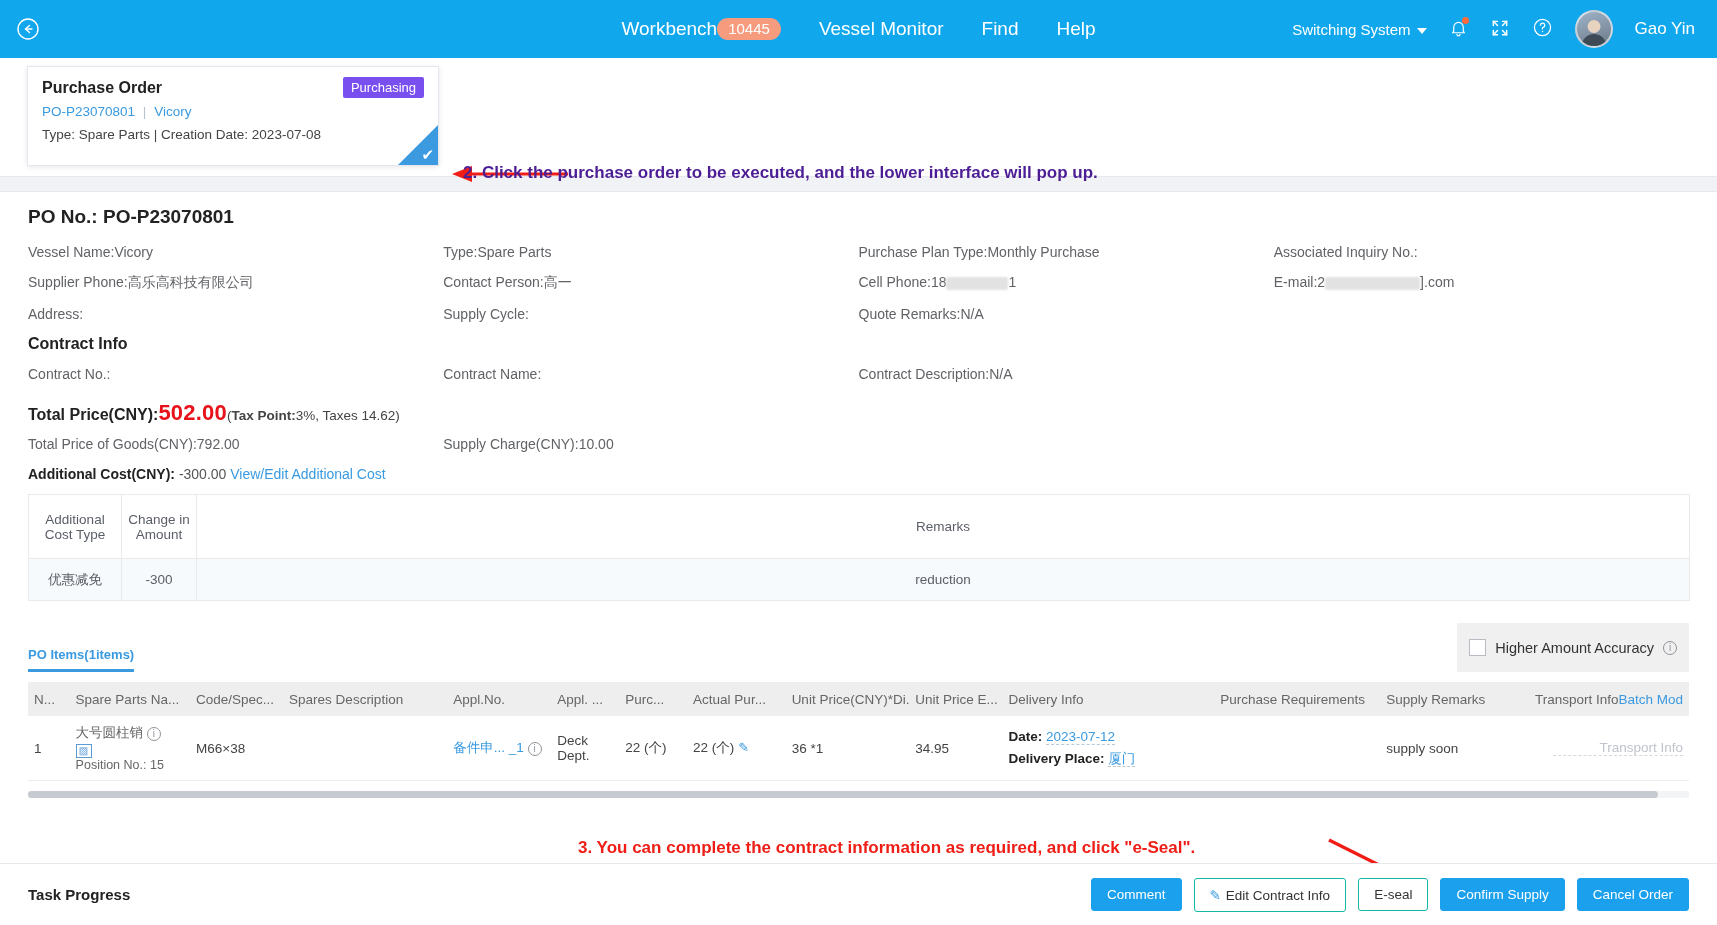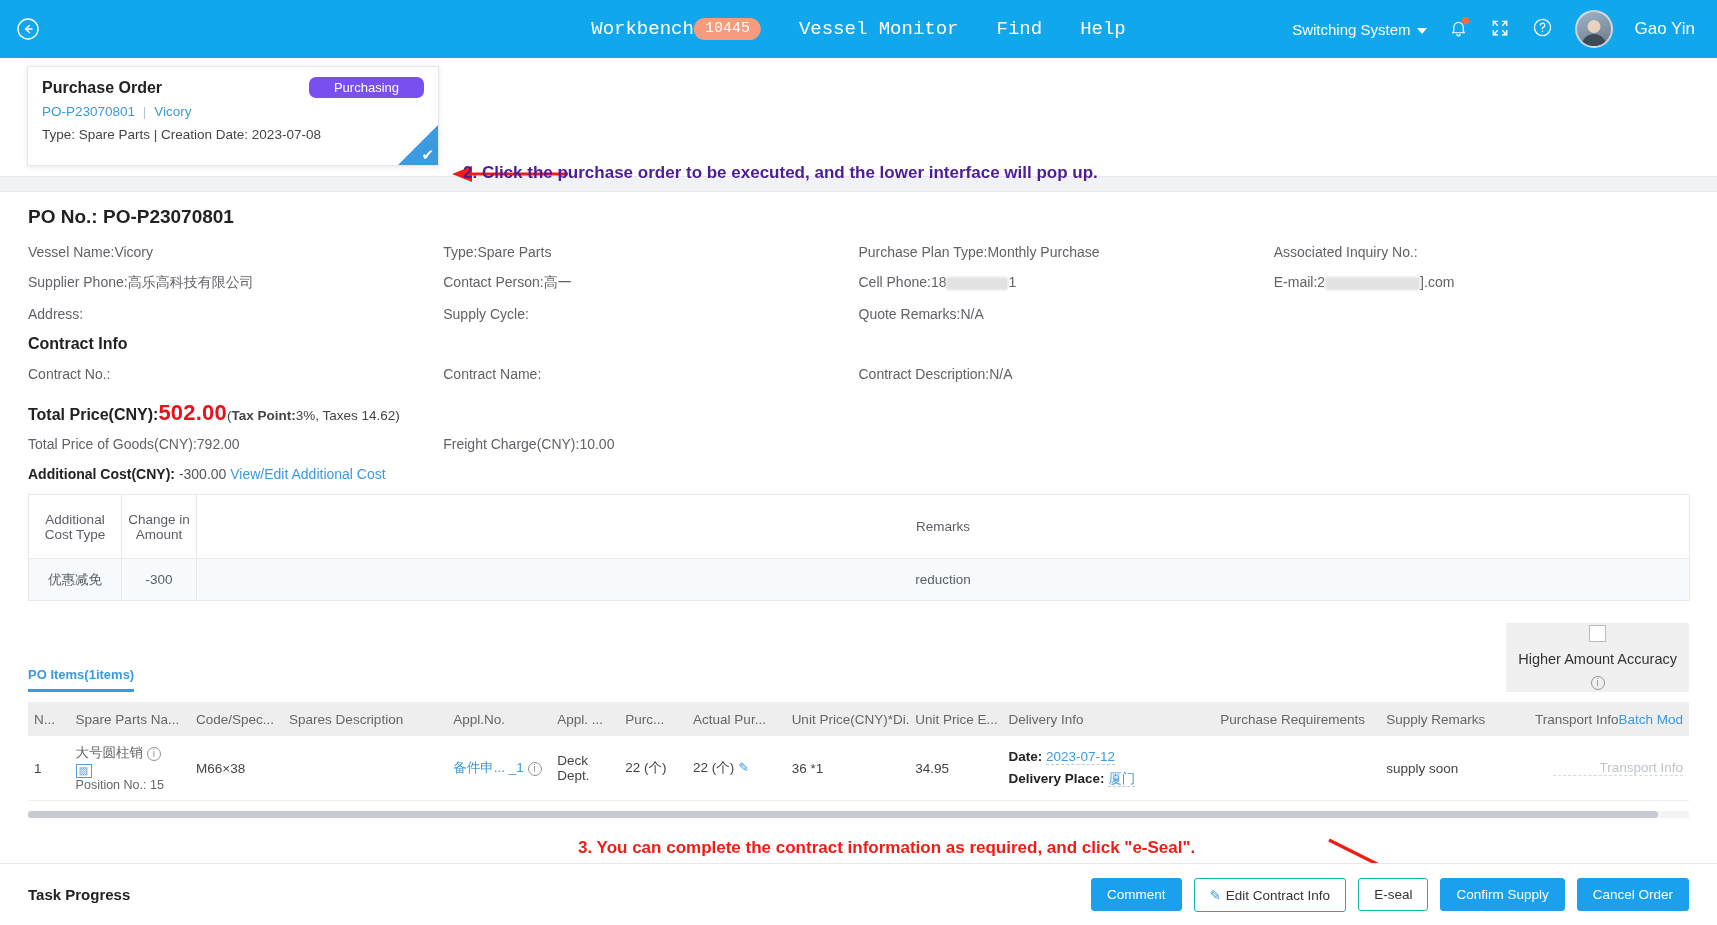--- a/index.html
+++ b/index.html
@@ -21,21 +21,21 @@
   .back-icon {
     margin-left:14px; width:28px; height:28px;
     display:flex; align-items:center; justify-content:center;
     cursor:pointer;
   }
   .nav-center {
     position:absolute; left:50%; transform:translateX(-50%);
     display:flex; align-items:center; gap:38px;
     font-size:19px; white-space:nowrap;
   }
-  .nav-item { cursor:pointer; display:flex; align-items:center; gap:0;font-family:Liberation Mono, monospace; }
+  .nav-item { cursor:pointer; display:flex; align-items:center; gap:0; }
   .badge {
     background:#f79b7f; color:#fff; border-radius:14px;
     padding:2px 11px; font-size:15px; line-height:1.25;
   }
   .nav-right {
     margin-left:auto; display:flex; align-items:center; gap:22px;
     padding-right:22px; font-size:15px;
   }
   .caret { display:inline-block; border-left:5px solid transparent; border-right:5px solid transparent;
            border-top:6px solid #fff; margin-left:6px; vertical-align:middle; }
@@ -59,22 +59,22 @@
     background:#fff; border:1px solid #e4e7ed;
     box-shadow:0 1px 5px rgba(0,0,0,.10);
     overflow:hidden;
   }
   .po-card-title { font-weight:bold; font-size:16px; color:#222; padding:12px 0 0 14px; }
   .po-card-sub { padding:7px 0 0 14px; font-size:13.5px; color:#3a9ae0; }
   .po-card-sub .sep { color:#b9c2cc; margin:0 4px; }
   .po-card-meta { padding:8px 0 0 14px; font-size:13.5px; color:#444; }
   .status-pill {
     position:absolute; right:14px; top:10px;
-    background:#7a4ff0; color:#fff; border-radius:7px;
-    padding:3px 25px; font-size:13px;
+    background:#7a4ff0; color:#fff; border-radius:2px;
+    padding:3px 8px; font-size:13px;
   }
   .corner-check {
     position:absolute; right:0; bottom:0; width:0; height:0;
     border-left:40px solid transparent; border-bottom:40px solid #3c9ae0;
   }
   .corner-check-mark {
     position:absolute; right:4px; bottom:3px; color:#fff; font-size:15px; line-height:1;
   }
 
   
@@ -122,21 +122,21 @@
   .ac-table td { background:#f7fafc; height:42px; }
   .ac-col-type { width:93px; }
   .ac-col-amt { width:75px; }
 
   
   .tabs-row { display:flex; align-items:flex-end; justify-content:space-between; }
   .tab-active {
     color:#3a9ae0; font-weight:bold; font-size:13px;
     padding-bottom:7px; border-bottom:3px solid #3a9ae0; display:inline-block;
   }
-  .acc-box { display:flex; align-items:center; gap:9px; background:#f0f0f0; padding:2px 12px;flex-direction:column; }
+  .acc-box { display:flex; align-items:center; gap:9px; background:#f0f0f0; padding:16px 12px; }
   .chk { width:17px; height:17px; border:1px solid #b8bcc2; background:#fff; display:inline-block; }
   .acc-label { font-size:14.5px; color:#333; }
   .info-c { display:inline-block; width:14px; height:14px; border:1px solid #909399; border-radius:50%;
             font-size:10px; line-height:12px; text-align:center; color:#909399; }
 
   
   .items-wrap { margin-top:10px; border-top:1px solid #ebeef2; }
   .items-table { width:100%; border-collapse:collapse; table-layout:fixed; }
   .items-table th {
     background:#eeeeee; color:#666; font-weight:normal; font-size:13.5px;
@@ -325,21 +325,21 @@
       <span>Contract Description:</span><span>N/A</span>
     </div>
   </div>
 
   <div class="total-line">
     <span>Total Price(CNY):</span><span class="total-amount">502.00</span><span class="tax-note"><span>(</span><b>Tax Point:</b><span>3%, Taxes 14.62)</span></span>
   </div>
 
   <div class="grid2">
     <div class="fld">Total Price of Goods(CNY):792.00</div>
-    <div class="fld">Freight Charge(CNY):10.00</div>
+    <div class="fld">Supply Charge(CNY):10.00</div>
   </div>
 
   <div class="addl">
     <span class="lbl">Additional Cost(CNY):</span>
     <span class="val">-300.00</span>
     <span class="link">View/Edit Additional Cost</span>
   </div>
 
   <table class="ac-table">
     <thead>

